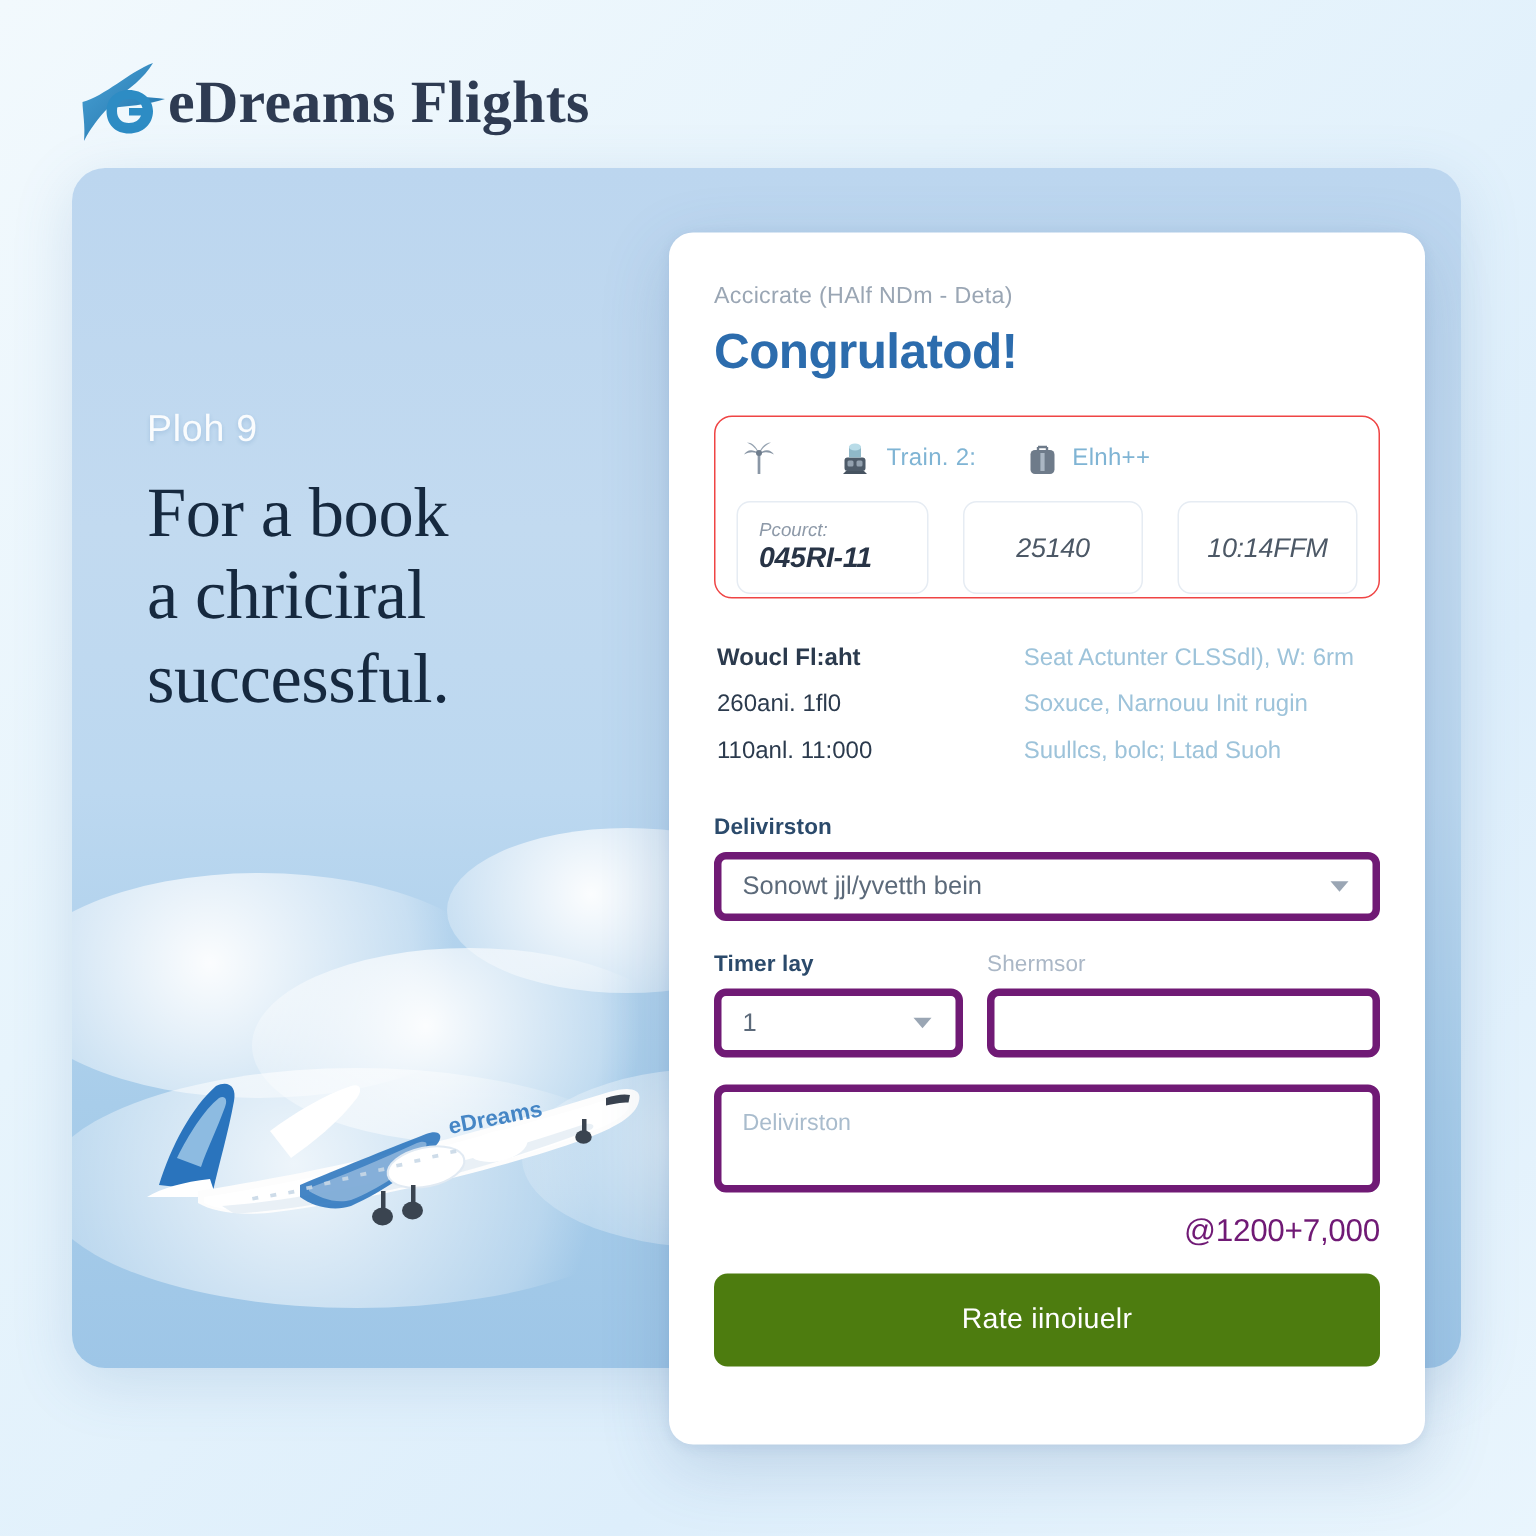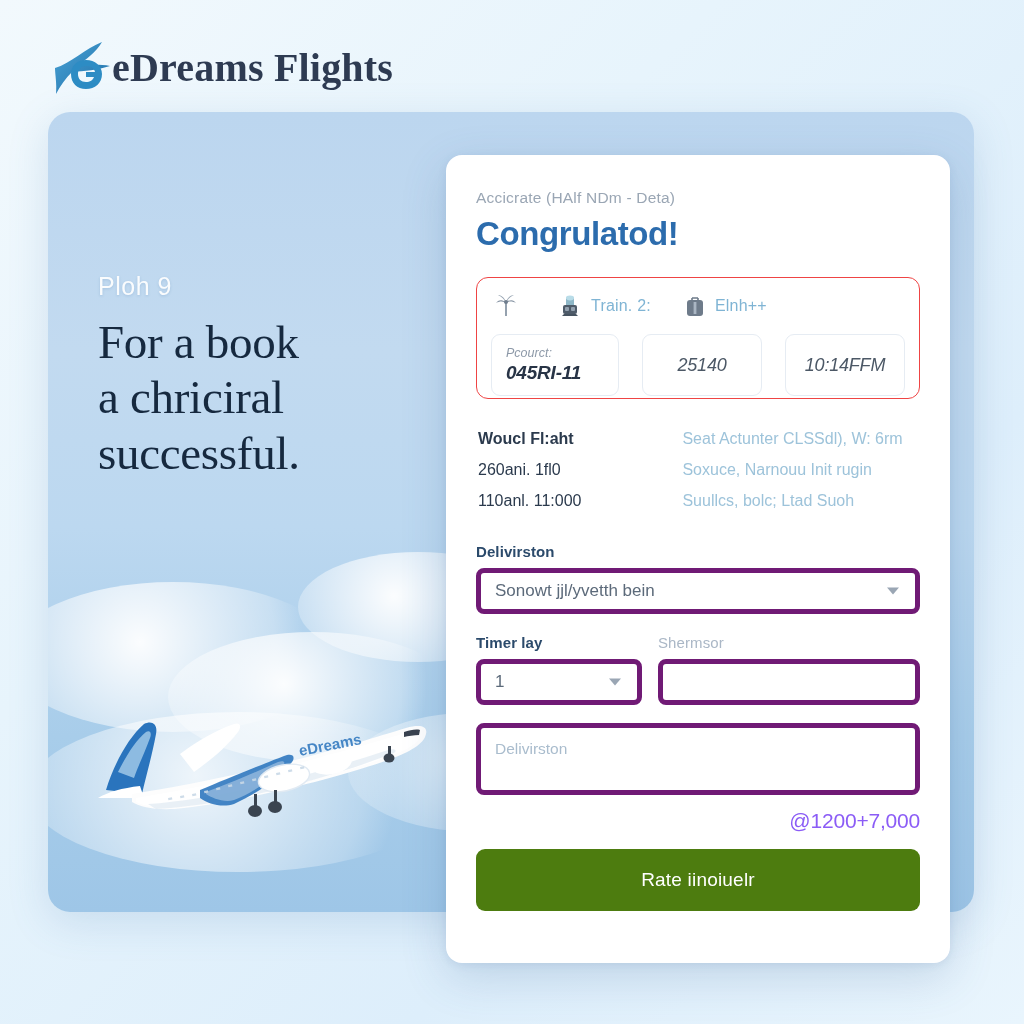--- a/index.html
+++ b/index.html
@@ -250,21 +250,21 @@
     align-items: flex-start;
     padding-top: 12px;
     margin-top: 18px;
     color: #a9bccd;
     font-size: 15.5px;
   }
 
   .price {
     text-align: right;
     font-size: 21px;
-    color: #8b5cf6;
+    color: #701a75;
     margin-top: 14px;
     letter-spacing: -.2px;
   }
 
   .cta {
     width: 100%;
     height: 62px;
     margin-top: 16px;
     border: none;
     border-radius: 9px;

